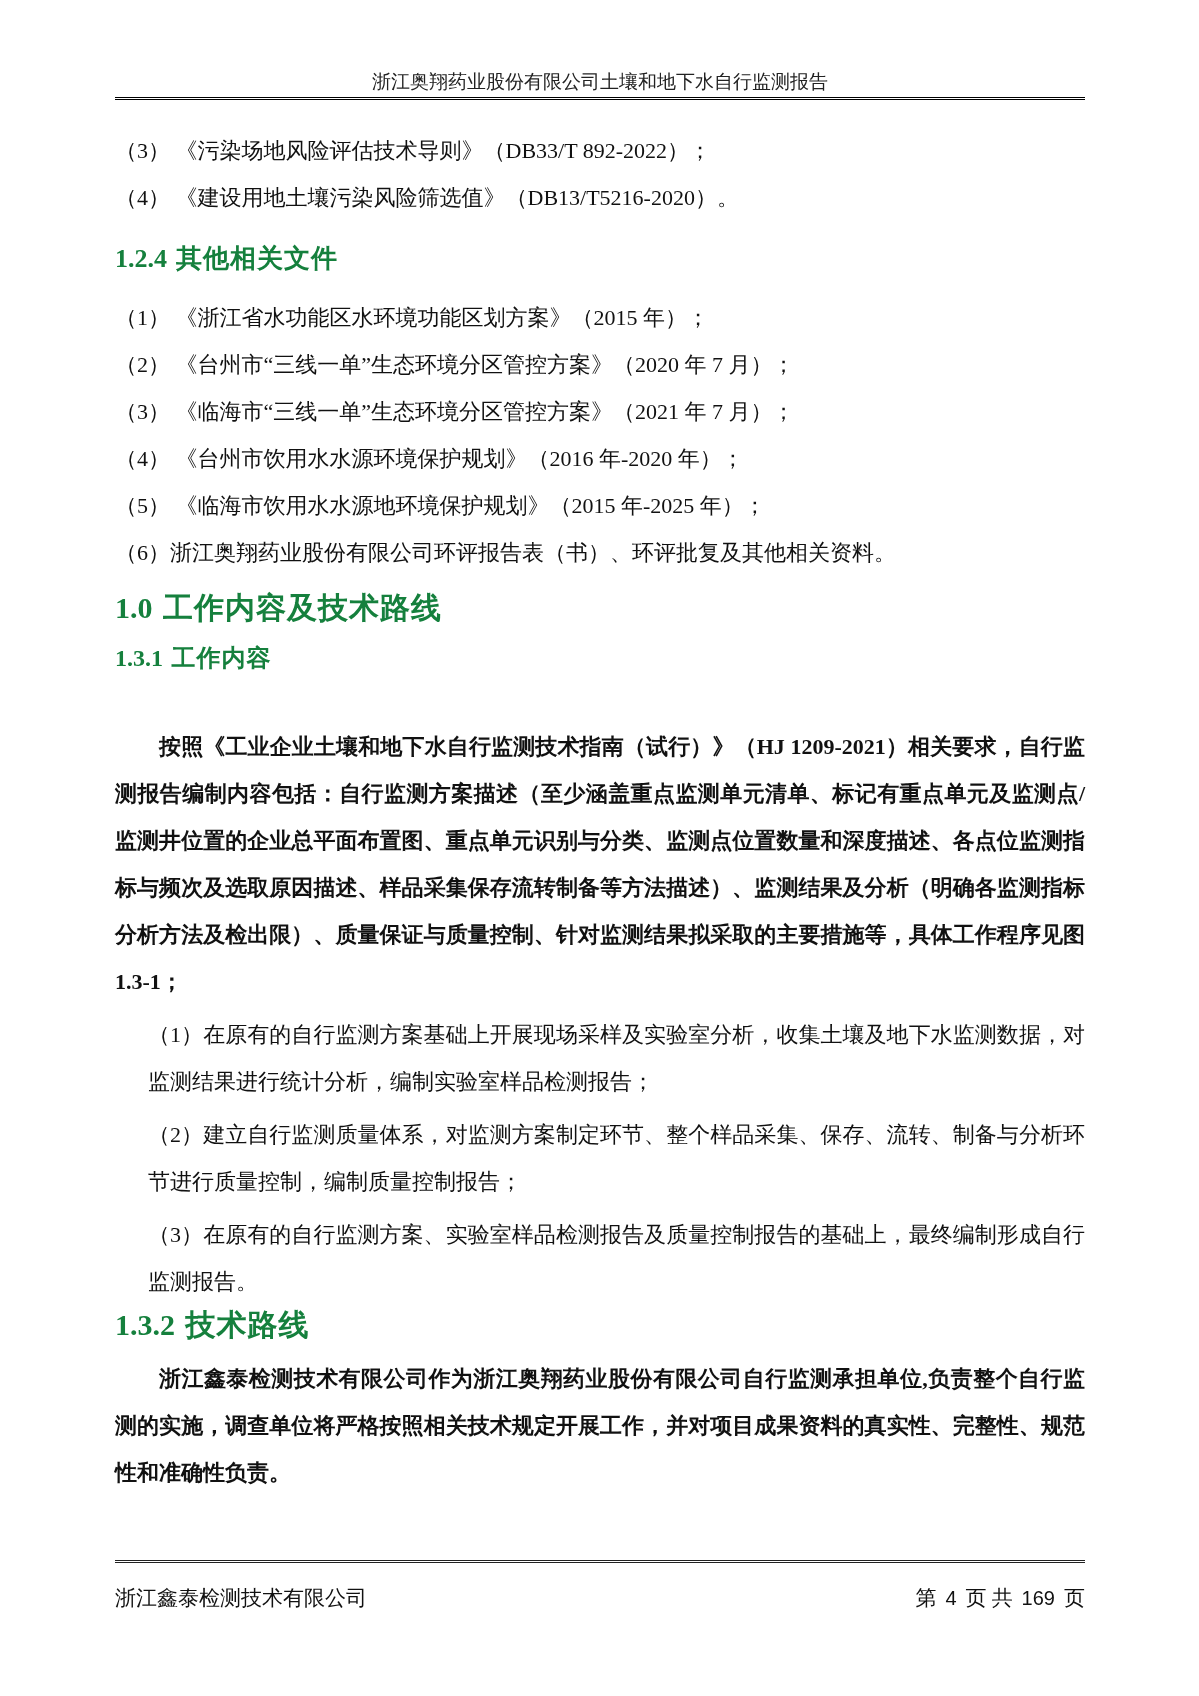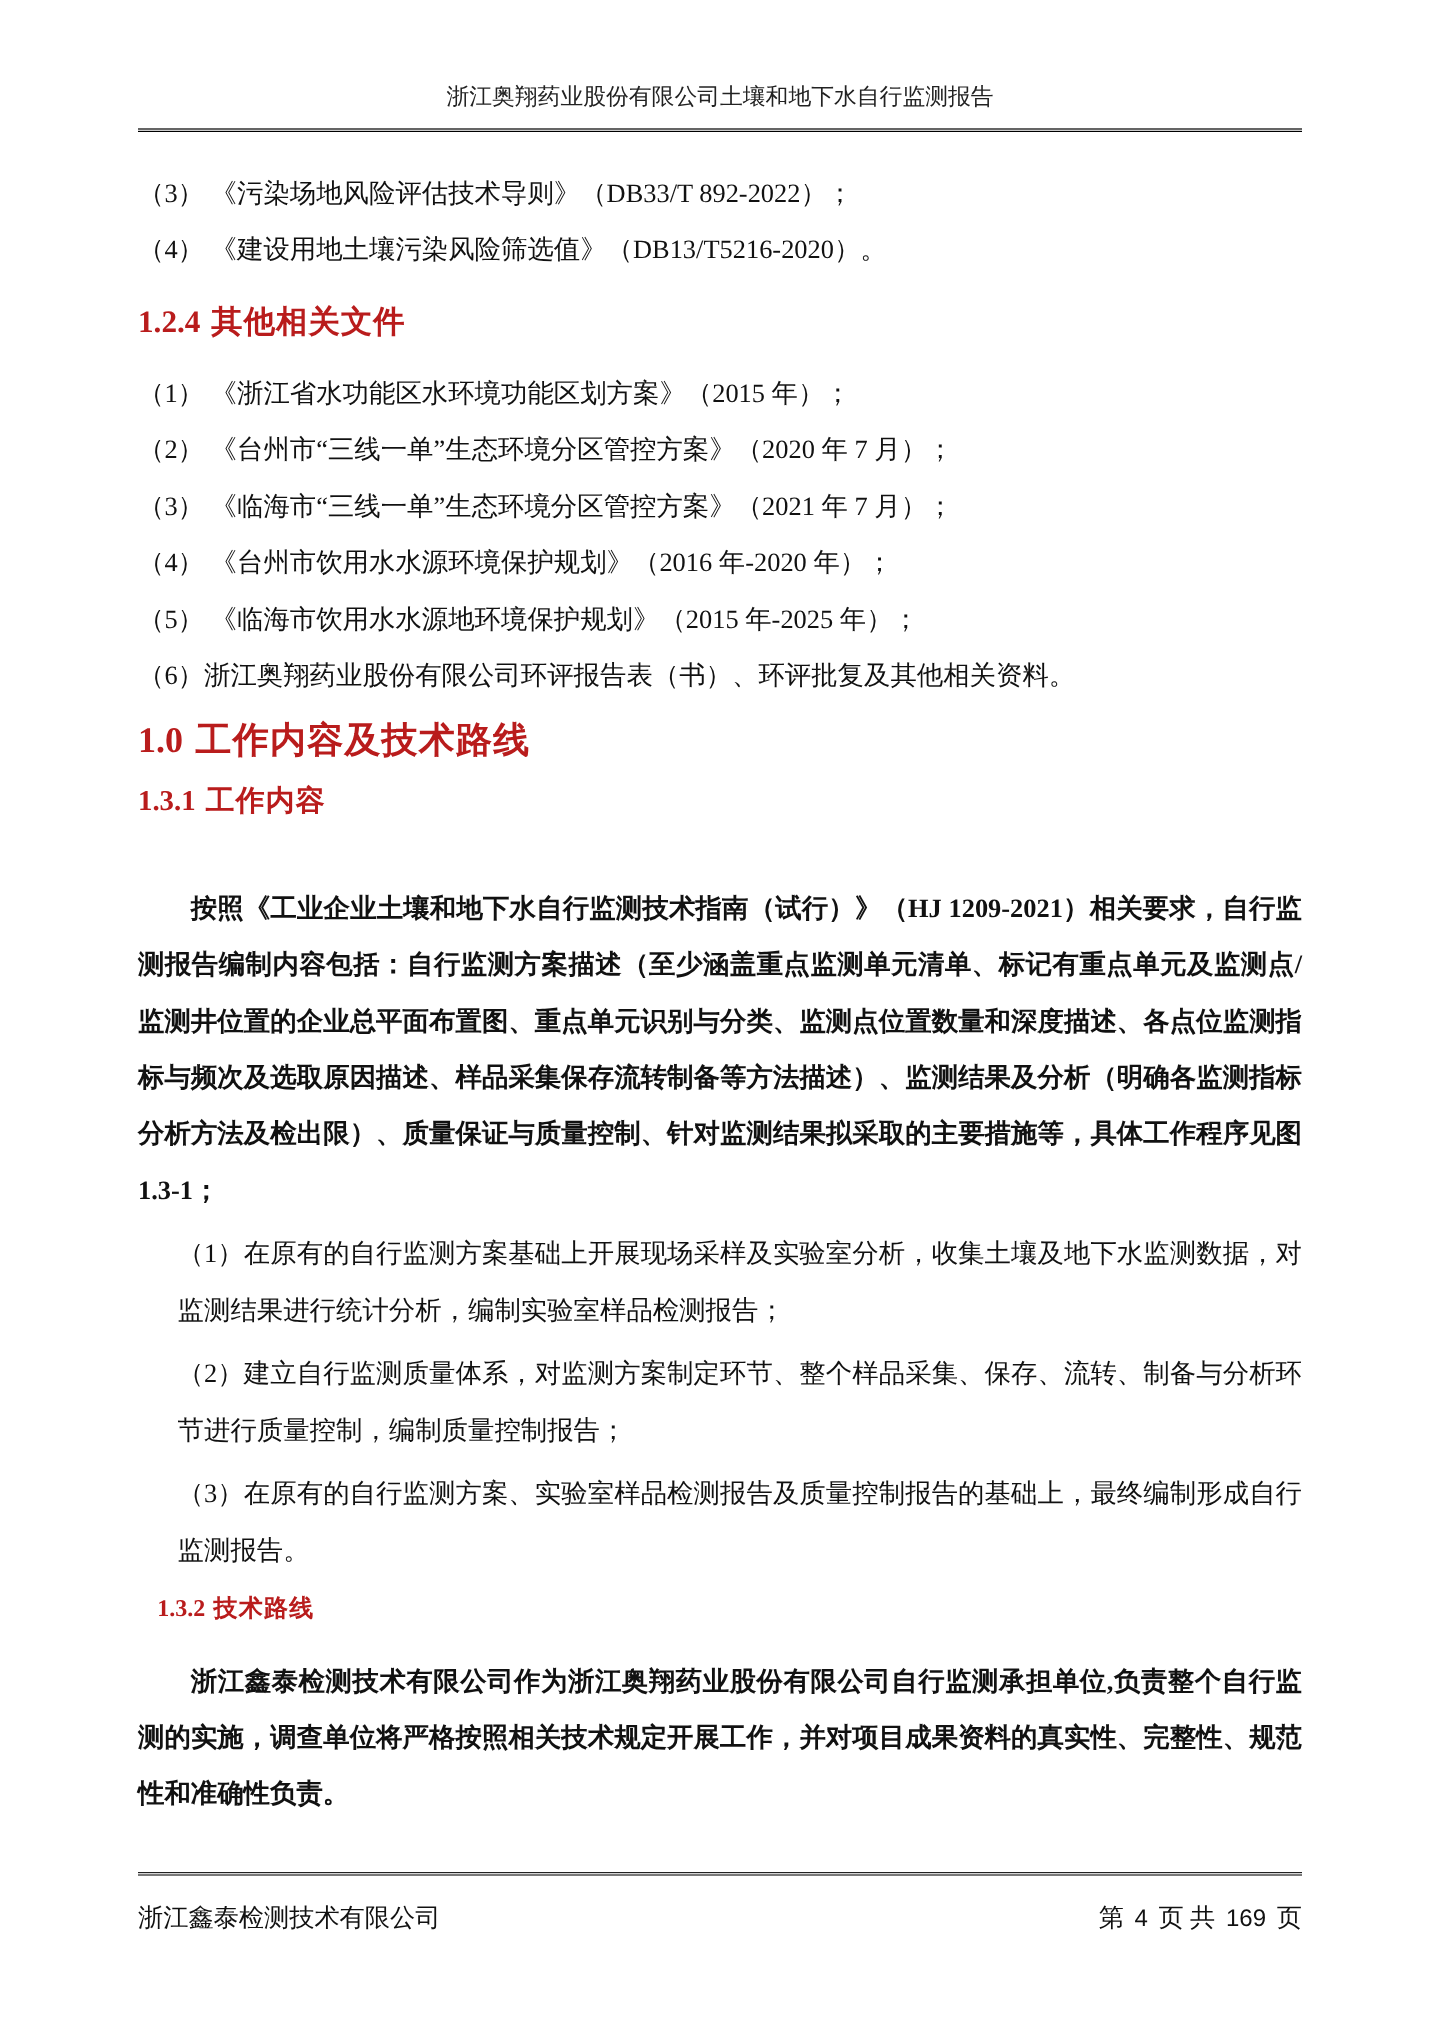--- a/index.html
+++ b/index.html
@@ -9,56 +9,56 @@
     width: 1199px;
     height: 1696px;
     background: #ffffff;
     overflow: hidden;
     font-family: "Liberation Serif", "DejaVu Serif", serif;
     color: #111111;
   }
   .header {
     margin: 0 114px 0 115px;
     padding-top: 68px;
-    padding-bottom: 12px;
+    padding-bottom: 2px;
     border-bottom: 3px double #000000;
     text-align: center;
     font-size: 19px;
     line-height: 27px;
     color: #222222;
   }
   .content {
     margin: 0 114px 0 115px;
     font-size: 22px;
     line-height: 47px;
     text-align: justify;
   }
   .content > :first-child { margin-top: 27px; }
   .line { }
   .para { }
   .para.indent { text-indent: 2em; font-weight: bold; }
   .para-item { margin-top: 6px; margin-left: 33px; }
   .heading {
     font-weight: bold;
-    color: #b91c1c;
+    color: #15803d;
     text-align: left;
     text-indent: 0;
   }
   .h-num {
     font-family: "Liberation Serif", "DejaVu Serif", serif;
     margin-right: 0.35em;
   }
   .h-text {
     font-family: "Liberation Sans", "DejaVu Sans", sans-serif;
     letter-spacing: 1px;
   }
   .h-124 { font-size: 26px; line-height: 32px; margin: 21px 0 19px; }
   .h-13  { font-size: 30px; line-height: 36px; margin: 14px 0 0; }
   .h-131 { font-size: 24px; line-height: 32px; margin: 16px 0 49px; }
-  .h-132 { font-size: 20px; line-height: 44px; margin: 4px 16px 14px; }
+  .h-132 { font-size: 30px; line-height: 32px; margin: 4px 0 14px; }
   .footer {
     position: absolute;
     left: 115px;
     right: 114px;
     top: 1560px;
     border-top: 3px double #222222;
     padding-top: 21px;
     display: flex;
     justify-content: space-between;
     align-items: baseline;

